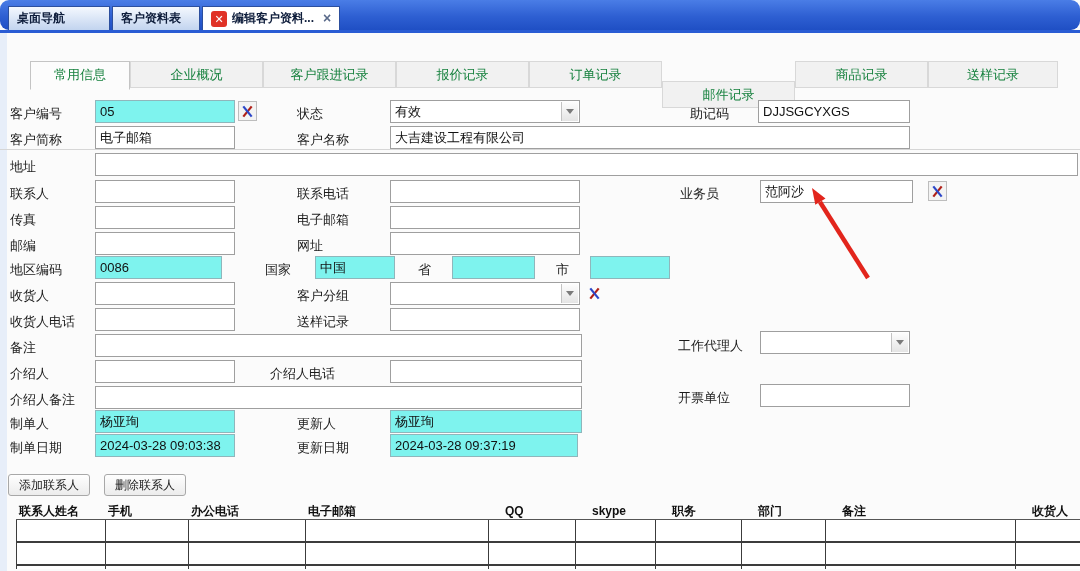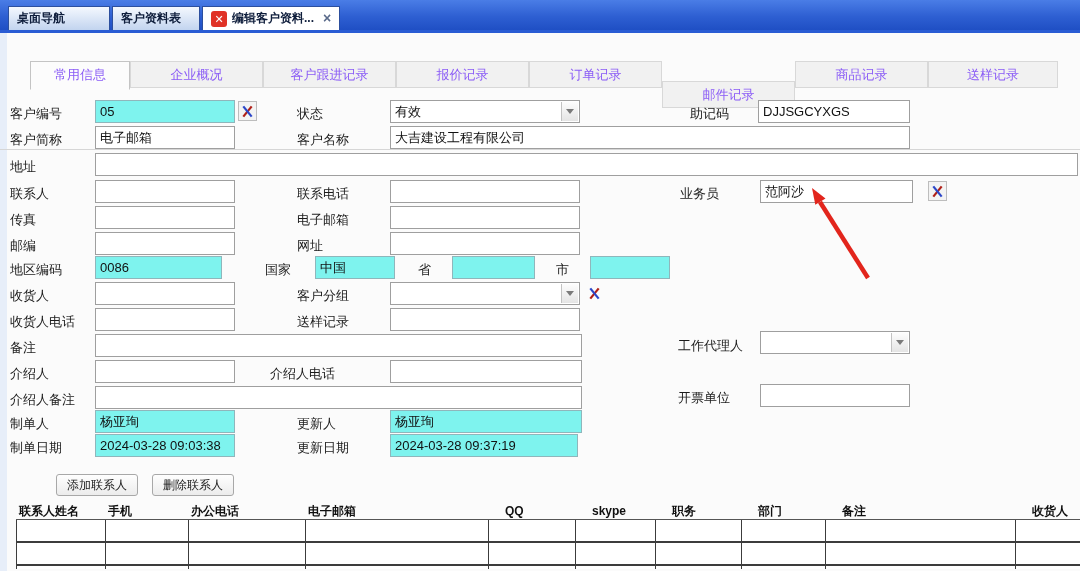--- a/index.html
+++ b/index.html
@@ -1,58 +1,58 @@
 <!DOCTYPE html>
 <html><head>
 <meta charset="utf-8">
 <style>
   * { margin:0; padding:0; box-sizing:border-box; }
   html,body { width:1080px; height:571px; overflow:hidden; }
   body { font-family:"Liberation Sans","DejaVu Sans",sans-serif; background:#fbfbfb; position:relative; }
 
   
   .topbar { position:absolute; left:0; top:0; width:1080px; height:30px;
-            background:linear-gradient(180deg,#4a7de6 0%,#2e5fd2 55%,#1f4fc4 100%); }
+            background:linear-gradient(180deg,#4a7de6 0%,#2e5fd2 55%,#1f4fc4 100%);border-radius:9px; }
   .topline { position:absolute; left:0; top:30px; width:1080px; height:3px; background:#2a5cd4; }
   .wtab { position:absolute; top:6px; height:24px; line-height:23px; font-size:12px; font-weight:600;
           color:#0f1e3c; background:linear-gradient(180deg,#f4f8fe,#c2d4ef);
           border:1px solid #2c4f9e; border-bottom:none; padding:0 8px; cursor:default; white-space:nowrap; }
   .wtab.active { background:#ffffff; display:flex; align-items:center; gap:5px; }
   .redx-icon { display:inline-block; width:16px; height:16px; background:#e03226; border-radius:3px;
                color:#fff; font-size:11px; font-weight:700; text-align:center; line-height:16px; }
   .tab-close { color:#5a6a8a; font-size:14px; font-weight:700; margin-left:4px; cursor:pointer; }
 
   .left-gutter { position:absolute; left:0; top:33px; width:7px; height:538px; background:#e7eef9; }
 
   
   .ftab-row { position:absolute; left:0; top:61px; width:1080px; height:28px; }
   .ftab-underline { position:absolute; left:0; top:88px; width:1080px; height:1px; background:#d6d6d6; }
   .ftab { position:absolute; top:0; height:27px; line-height:26px; text-align:center; font-size:13px;
-          color:#8b5cf6; background:#f1f1f1; border:1px solid #d8d8d8; cursor:pointer; }
+          color:#15803d; background:#f1f1f1; border:1px solid #d8d8d8; cursor:pointer; }
   .ftab.active { background:#fcfcfc; border-color:#c4c4c4; border-bottom:1px solid #fcfcfc; height:29px; z-index:3; }
 
   
   .fl  { position:absolute; font-size:13px; color:#1b1b1b; white-space:nowrap; }
   .inp { position:absolute; height:23px; line-height:21px; background:#fff; border:1px solid #9f9f9f;
          font-size:13px; color:#111; padding:0 4px; white-space:nowrap; overflow:hidden; }
   .cyan { background:#7ef3ee; border-color:#8fb6bb; }
   .dd .val { display:inline-block; }
   .ddbtn { position:absolute; right:1px; top:1px; width:17px; height:19px;
            background:linear-gradient(180deg,#fdfdfd,#e4e4e4); border-left:1px solid #c2c2c2;
            display:flex; align-items:center; justify-content:center; cursor:pointer; }
   .caret { width:0; height:0; border-left:4px solid transparent; border-right:4px solid transparent;
            border-top:5px solid #7a7a7a; }
   .xicon { position:absolute; width:19px; height:20px; background:#f3f3f3; border:1px solid #bdbdbd;
            display:flex; align-items:center; justify-content:center; cursor:pointer; }
   .xicon svg { width:13px; height:13px; }
 
   
   .btn { position:absolute; height:22px; line-height:20px; padding:0 10px; font-size:12px; color:#1b1b1b;
          background:linear-gradient(180deg,#fefefe,#ececec); border:1px solid #a8a8a8; border-radius:3px;
-         cursor:pointer;margin-left:48px; }
+         cursor:pointer; }
 
   
   .ctable { position:absolute; left:16px; top:503px; width:940px; }
   .trow { display:grid; grid-template-columns:89px 83px 117px 183px 87px 80px 86px 84px 190px 73px; }
   .th { font-size:12px; font-weight:700; color:#101010; height:17px; line-height:16px; padding-left:3px;
         border-bottom:1px solid #555; white-space:nowrap; overflow:visible; }
   .th.off { padding-left:17px; }
   .td { height:23px; background:#fff; border-right:1px solid #3c3c3c; border-bottom:2px solid #3c3c3c; }
   .trow.body { border-left:1px solid #3c3c3c; }
   .td.stub { height:3px; border-bottom:none; }

